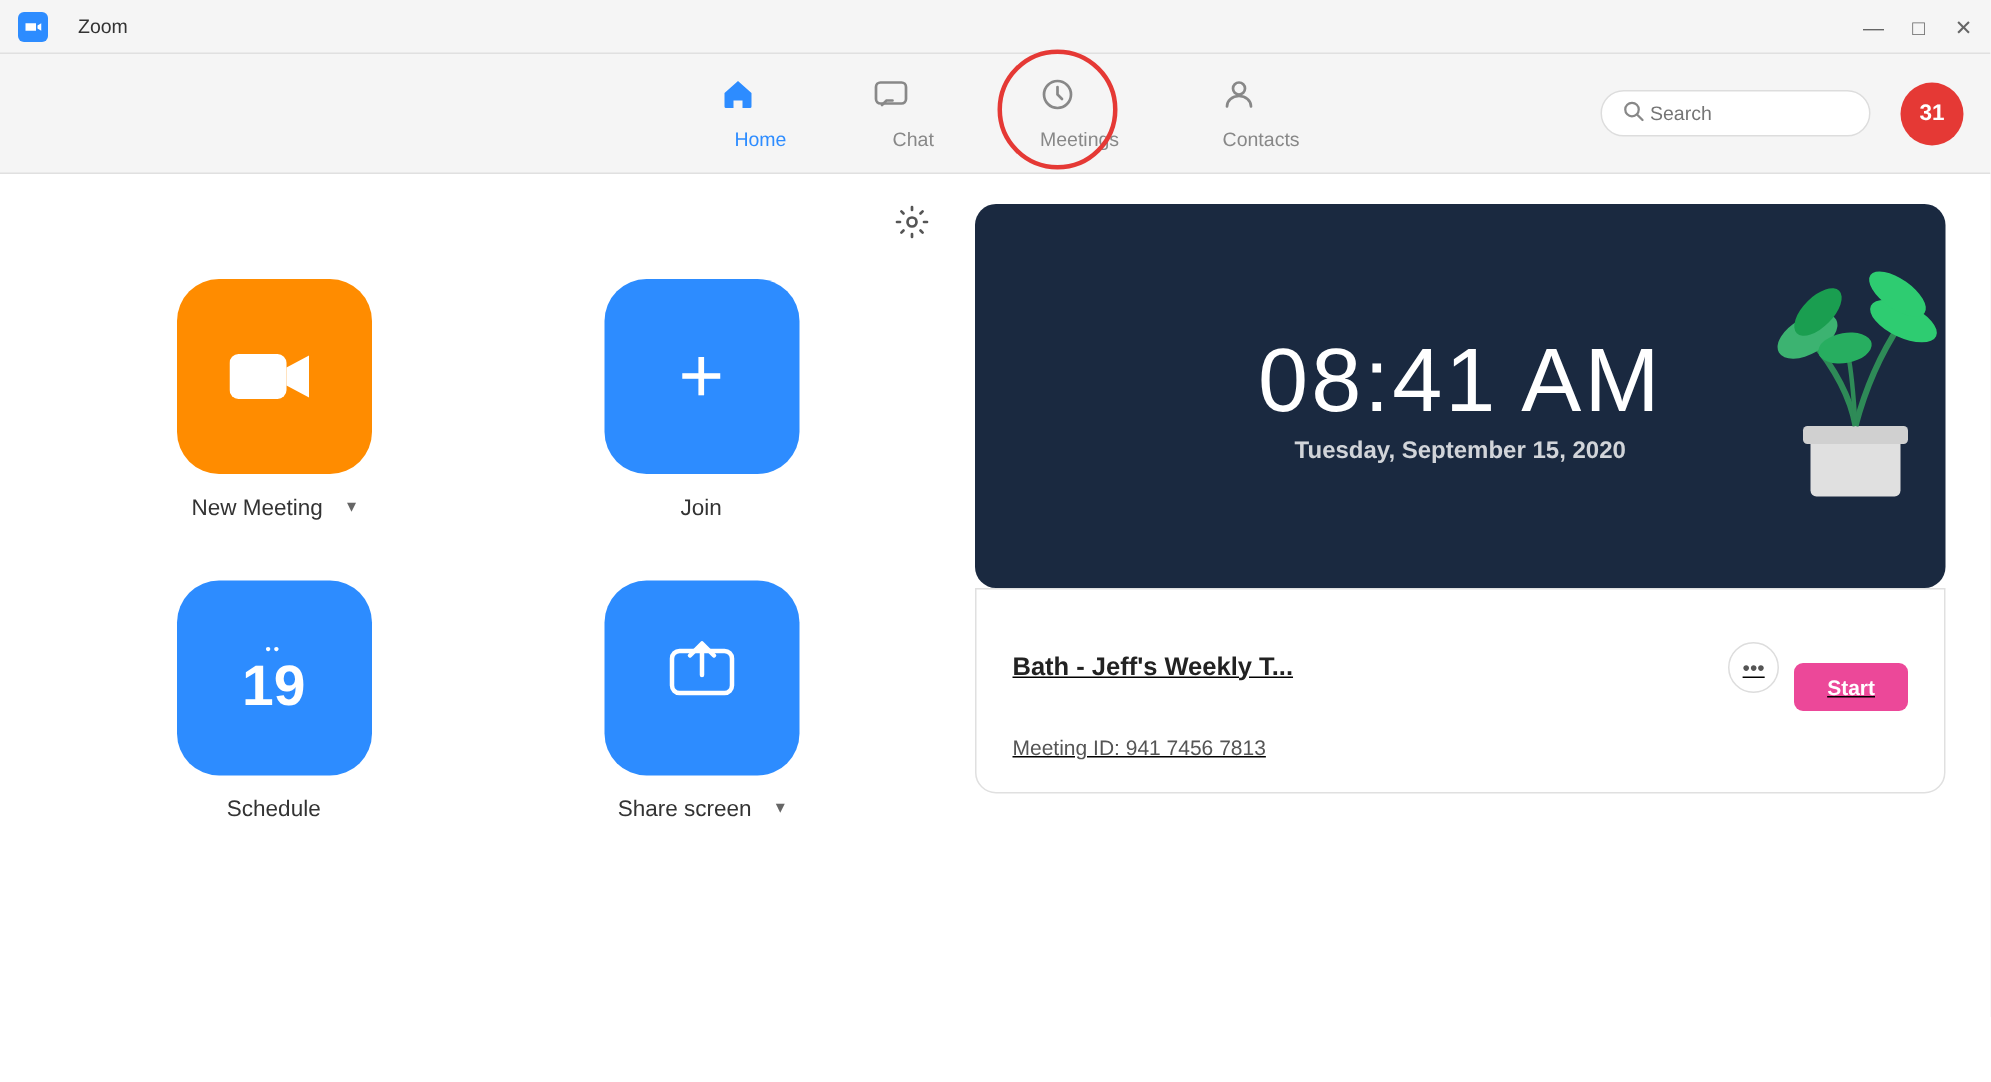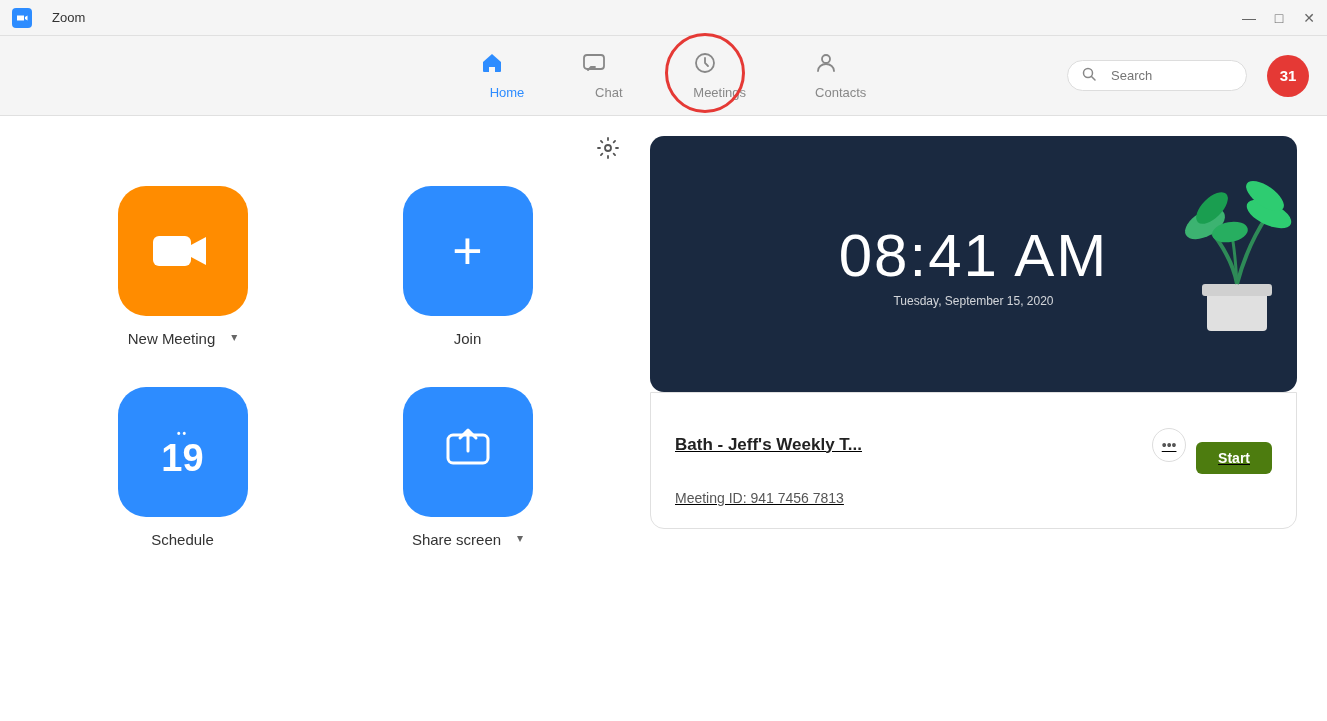--- a/index.html
+++ b/index.html
@@ -115,21 +115,21 @@
 
     .search-bar {
       position: absolute;
       right: 80px;
       display: flex;
       align-items: center;
       background: white;
       border: 1px solid #ddd;
       border-radius: 20px;
       padding: 6px 14px;
-      gap: 15px;
+      gap: 4px;
       width: 180px;
     }
     .search-bar input {
       border: none;
       outline: none;
       font-size: 13px;
       color: #333;
       width: 100%;
       background: transparent;
     }
@@ -268,23 +268,24 @@
       flex-direction: column;
     }
 
     .clock-time {
       font-size: 60px;
       font-weight: 300;
       color: white;
       letter-spacing: 2px;
     }
     .clock-date {
-      font-size: 12px;
+      font-size: 16px;
       color: rgba(255,255,255,0.8);
       margin-top: 4px;
+      font-weight: bold;
     }
 
     
     .plant-decoration {
       position: absolute;
       right: 0;
       top: 0;
       bottom: 0;
       width: 120px;
       overflow: hidden;
@@ -326,21 +327,21 @@
       background: white;
       display: flex;
       align-items: center;
       justify-content: center;
       cursor: pointer;
       font-size: 14px;
       color: #555;
     }
 
     .start-btn {
-      background: #4d7c0f;
+      background: #ec4899;
       color: white;
       border: none;
       border-radius: 6px;
       padding: 8px 22px;
       font-size: 14px;
       font-weight: 600;
       cursor: pointer;
       margin-top: 27px;
     }
 

